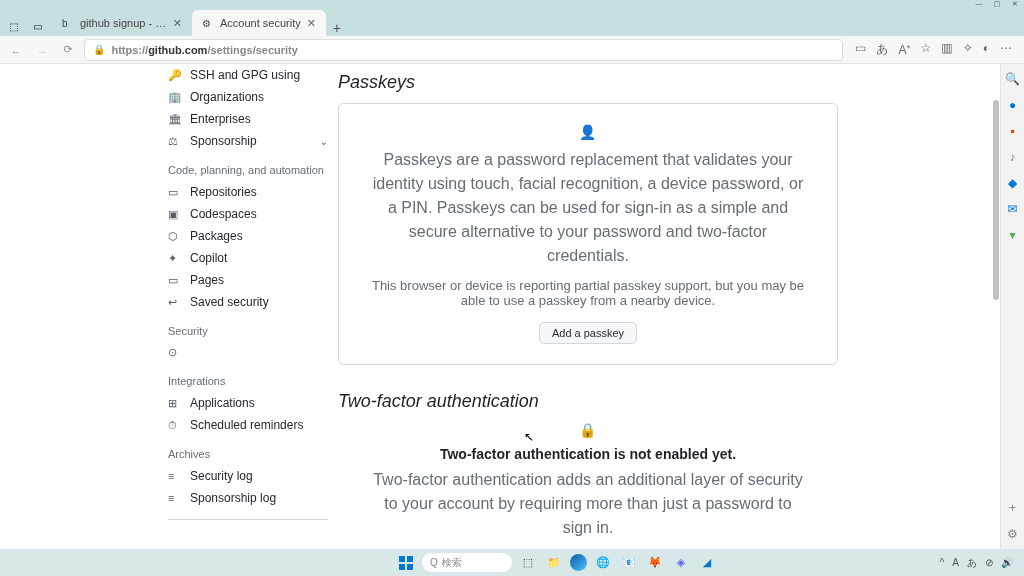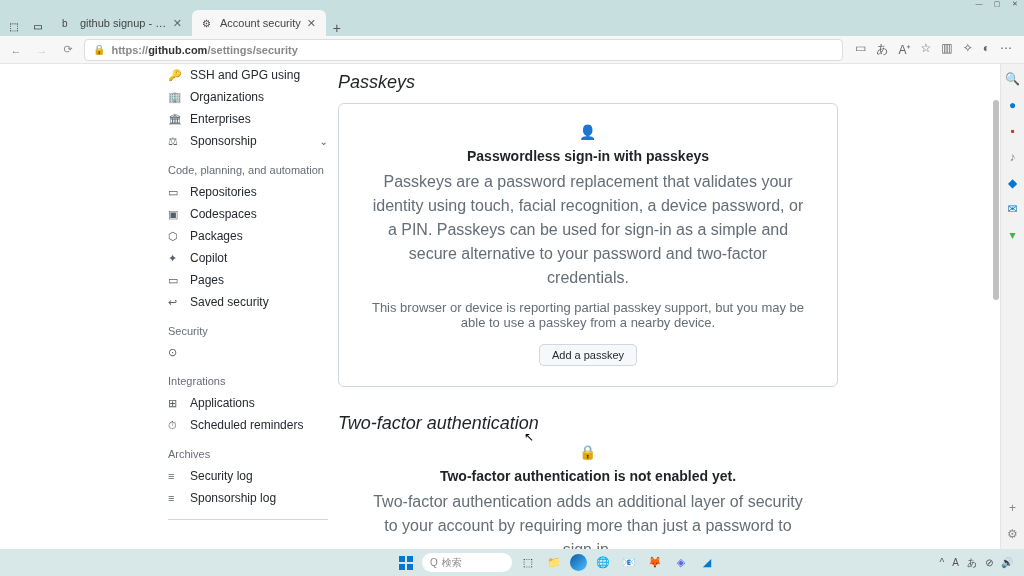--- a/index.html
+++ b/index.html
@@ -194,21 +194,20 @@
       <div class="side-item">
         
         
       </div>
     </div>
 
     <div class="main">
       <div class="section-title">Passkeys</div>
       <div class="card">
         <div class="card-icon">👤</div>
-        <div class="card-heading">Passwordless sign-in with passkeys</div>
         <div class="card-text">Passkeys are a password replacement that validates your identity using touch, facial recognition, a device password, or a PIN. Passkeys can be used for sign-in as a simple and secure alternative to your password and two-factor credentials.</div>
         <div class="card-subtext">This browser or device is reporting partial passkey support, but you may be able to use a passkey from a nearby device.</div>
         <span class="btn">Add a passkey</span>
       </div>
 
       <div class="section-title">Two-factor authentication</div>
       <div class="section2">
         <div class="card-icon">🔒</div>
         <div class="card-heading">Two-factor authentication is not enabled yet.</div>
         <div class="card-text">Two-factor authentication adds an additional layer of security to your account by requiring more than just a password to sign in.</div>

